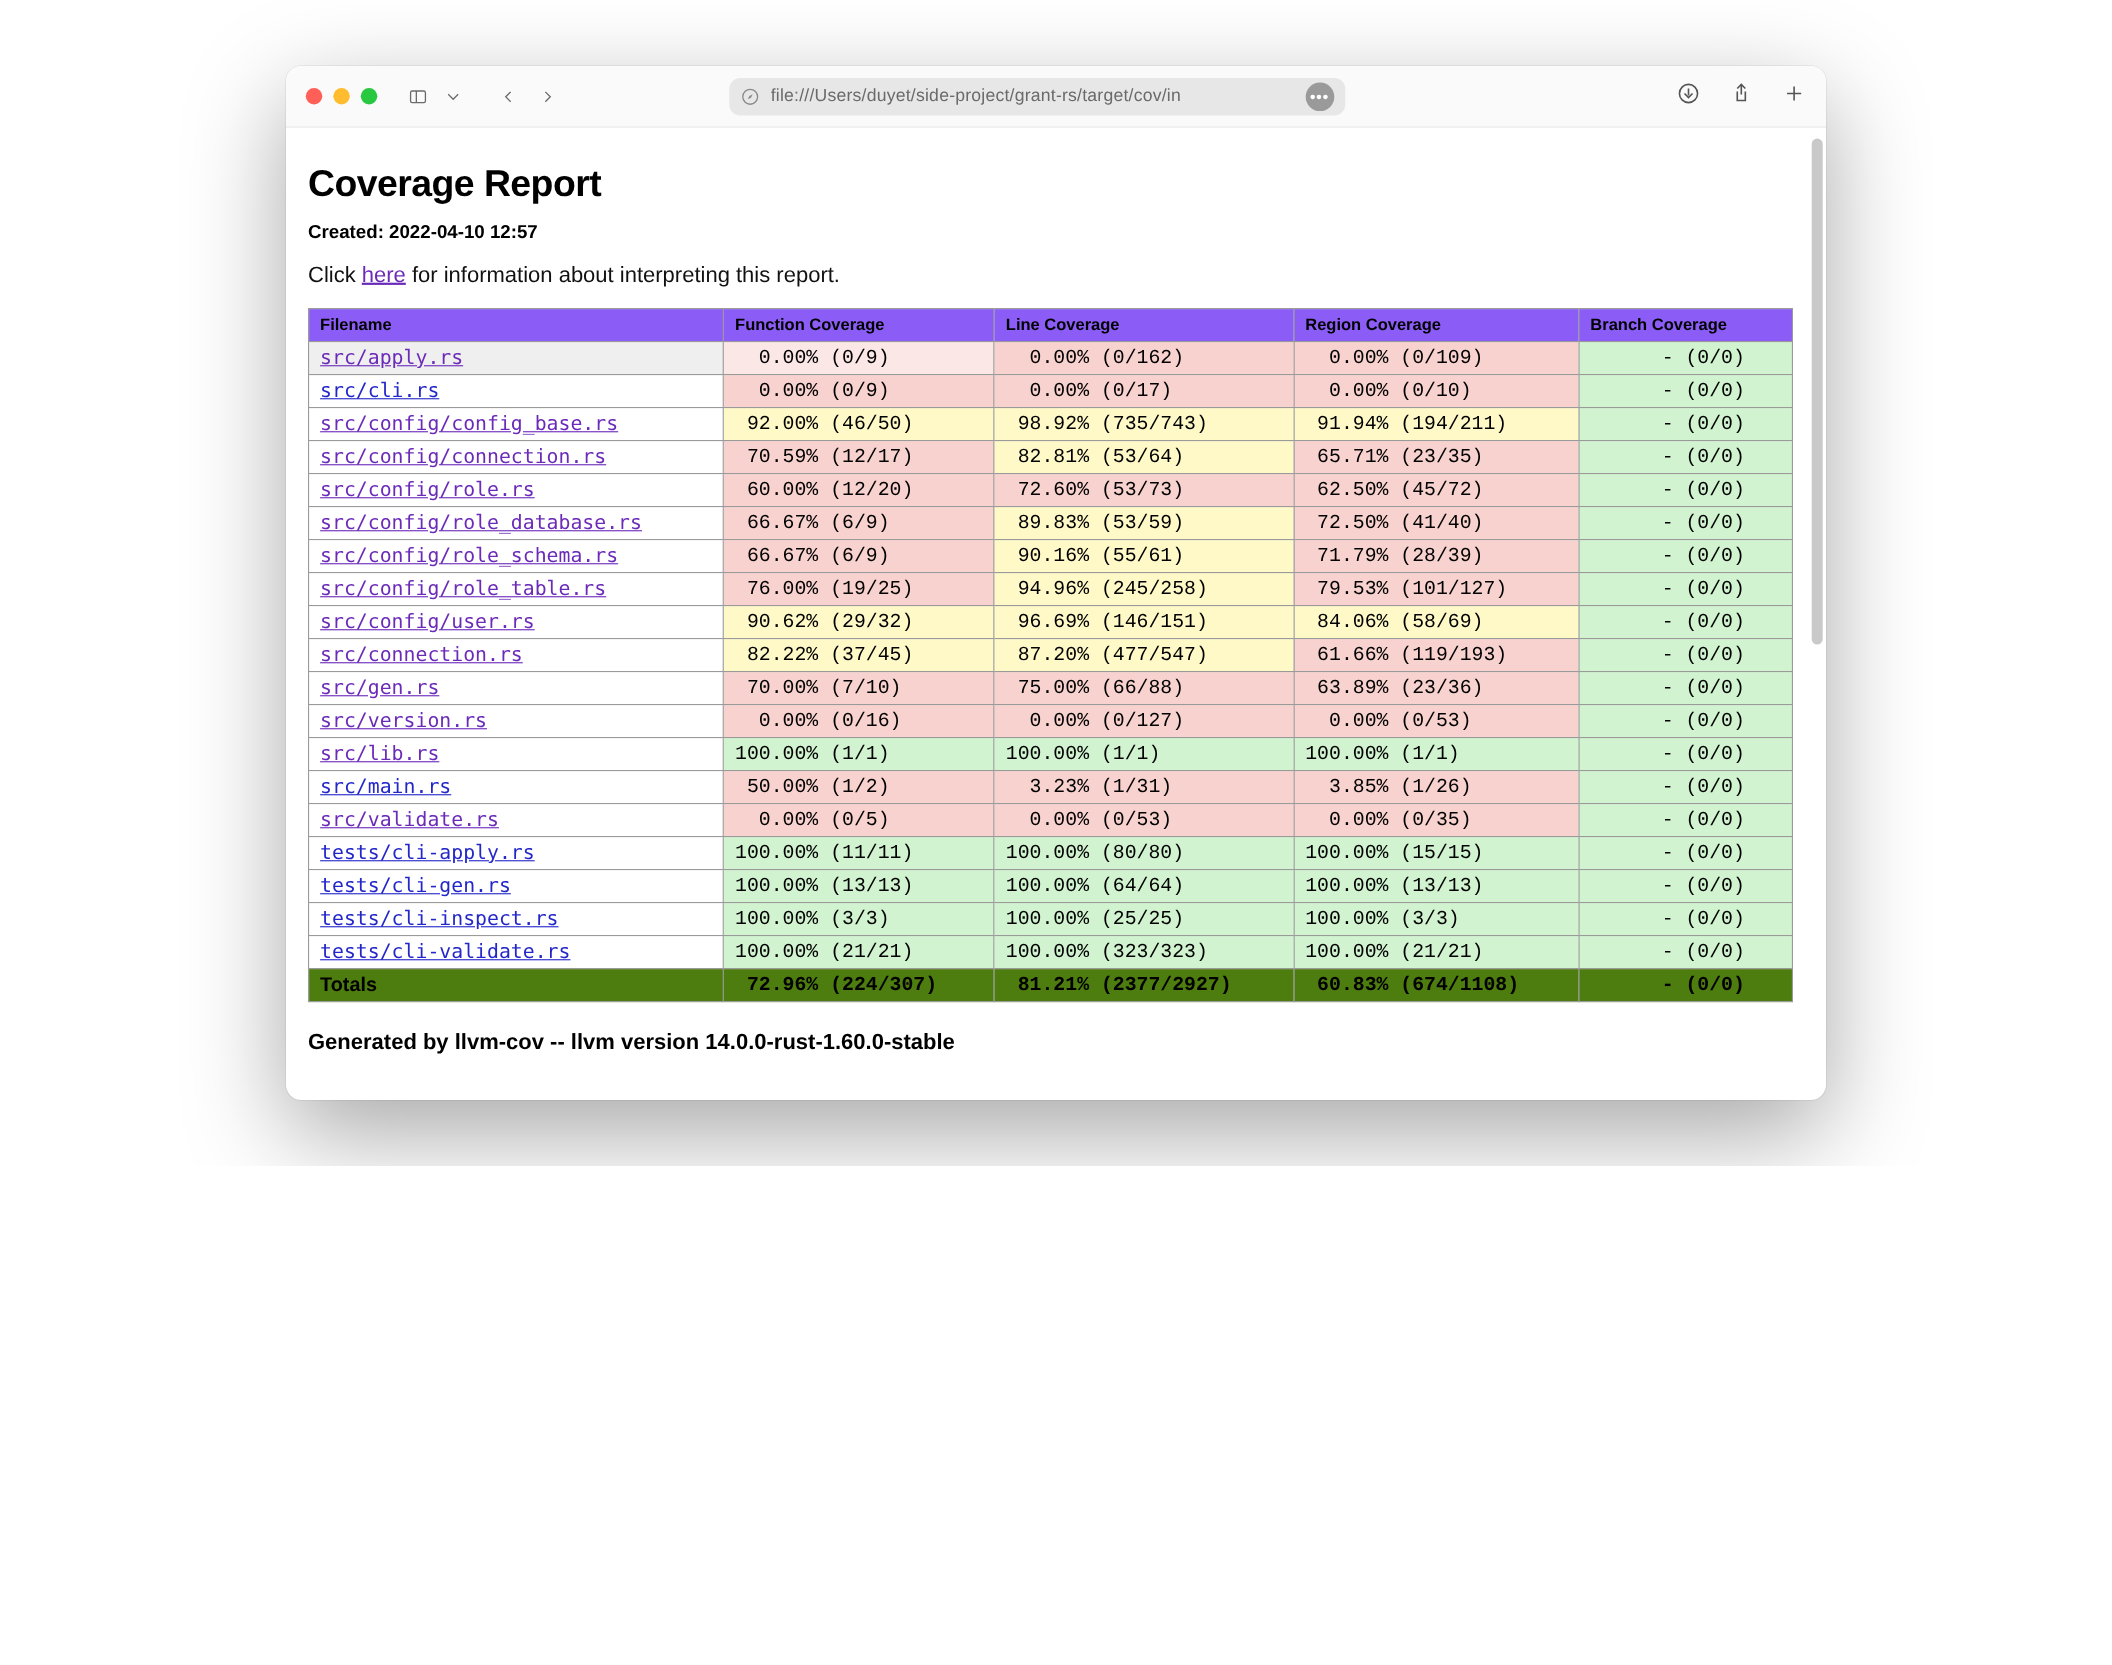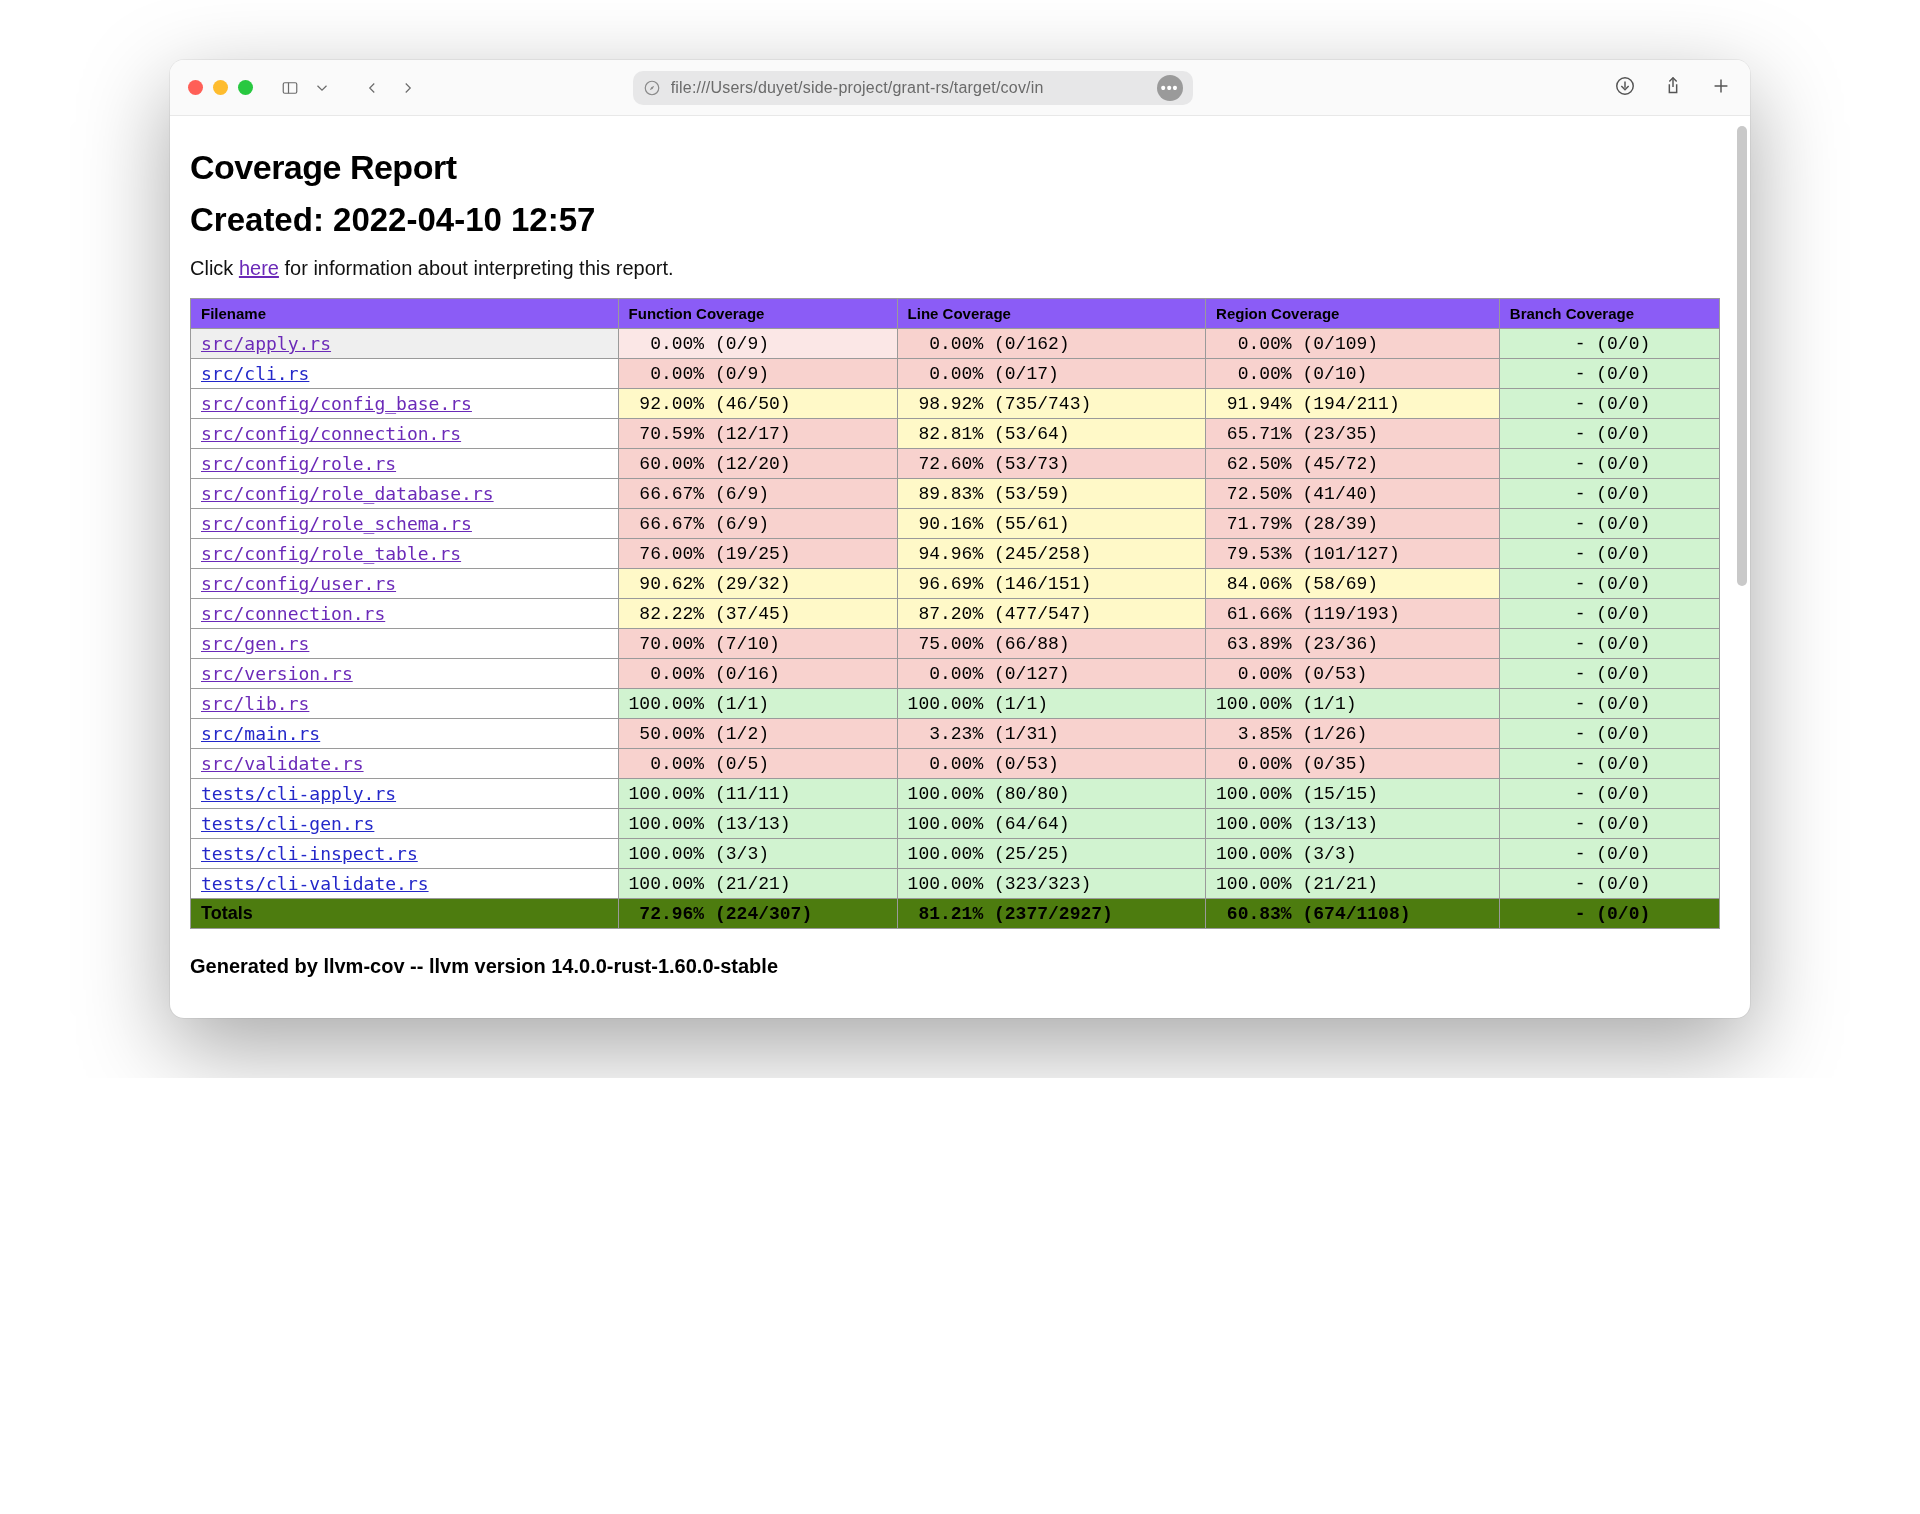--- a/index.html
+++ b/index.html
@@ -3,21 +3,21 @@
 <meta charset="utf-8">
 <style>
   * { box-sizing: border-box; }
   body {
     margin: 0;
     padding: 60px;
     background: #fff;
     font-family: -apple-system, BlinkMacSystemFont, "Segoe UI", Helvetica, Arial, sans-serif;
   }
   .window {
-    width: 1580px;
+    width: 1400px;
     margin: 0 auto;
     background: #fff;
     border-radius: 14px;
     box-shadow: 0 30px 90px rgba(0,0,0,0.35), 0 0 0 1px rgba(0,0,0,0.05);
     overflow: hidden;
     position: relative;
   }
   .titlebar {
     height: 56px;
     background: #fafafa;
@@ -69,21 +69,21 @@
   .scrollbar-track {
     position:absolute; right:0; top:0; bottom:0; width:18px;
     background:transparent;
   }
   .scrollbar-thumb {
     position:absolute; right:3px; top:10px; width:10px; height:460px;
     background:#c9c9c9; border-radius:6px;
   }
 
   h1.title { font-size:34px; margin:6px 0 14px 0; font-weight:800; letter-spacing:-0.5px;}
-  h2.created { font-size:33px; margin:14px 0 18px 0; font-weight:800; }
+  h2.created { font-size:17px; margin:14px 0 18px 0; font-weight:800; }
   p.intro { font-size:20px; margin:14px 0 18px 0; color:#111; }
   p.intro a { color:#6b2ab8; text-decoration:underline; }
 
   table.cov {
     border-collapse: collapse;
     width: 100%;
     font-size: 18px;
   }
   table.cov th {
     text-align:left;

